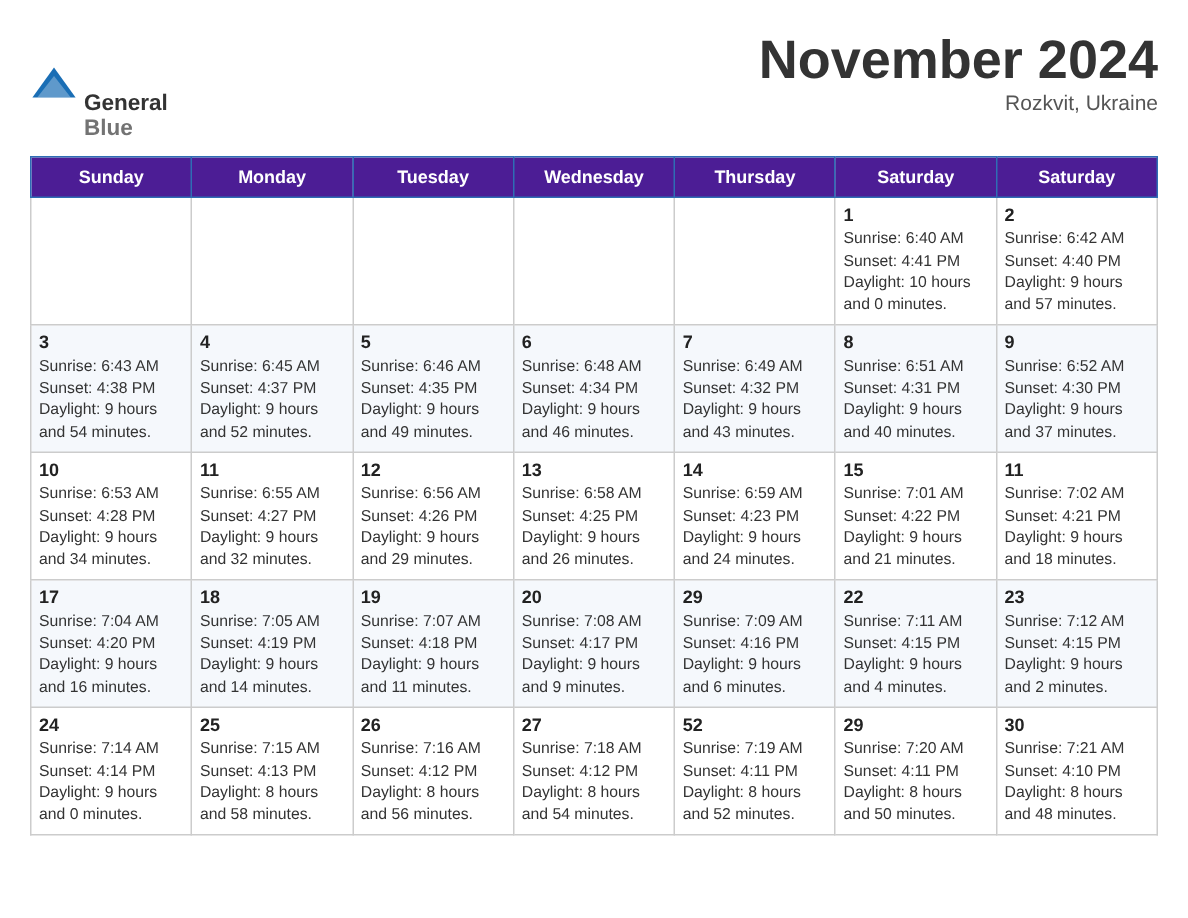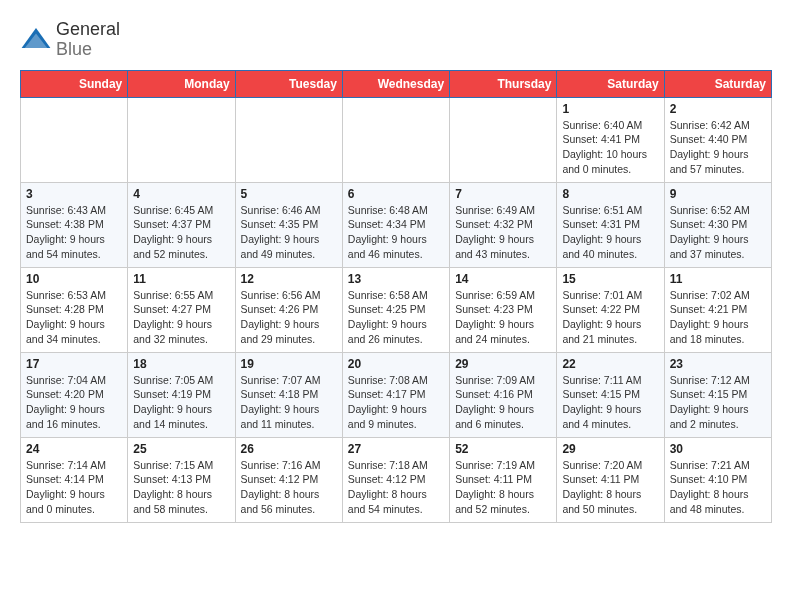--- a/index.html
+++ b/index.html
@@ -15,23 +15,24 @@
       justify-content: space-between;
       align-items: flex-start;
       margin-bottom: 10px;
     }
     .logo {
       display: flex;
       align-items: center;
       gap: 4px;
     }
     .logo-text {
-      font-size: 18px;
-      font-weight: normal;
+      font-size: 15px;
+      font-weight: bold;
       line-height: 1.1;
+      margin-top: 41px;
     }
     .logo-text .general { color: #333; }
     .logo-text .blue { color: #737373; }
     .logo-icon {
       width: 32px;
       height: 32px;
     }
     .title-block {
       text-align: right;
     }
@@ -44,23 +45,23 @@
     .subtitle {
       font-size: 14px;
       color: #555;
     }
     .calendar {
       width: 100%;
       border-collapse: collapse;
       font-size: 11px;
     }
     .calendar th {
-      background-color: #ef4444;
+      background-color: #4c1d95;
       color: #fff;
-      text-align: right;
+      text-align: center;
       padding: 6px 5px;
       font-size: 12px;
       font-weight: bold;
       border: 1px solid #2e6db4;
     }
     .calendar td {
       vertical-align: top;
       border: 1px solid #ccc;
       padding: 4px 5px;
       width: 107px;
@@ -97,20 +98,24 @@
   <div class="logo">
     <svg class="logo-icon" viewBox="0 0 40 40">
       <polygon points="20,5 38,30 2,30" fill="#1a6eb5"></polygon>
       <polygon points="20,12 34,30 6,30" fill="#fff" opacity="0.3"></polygon>
     </svg>
     <div class="logo-text">
       <div class="general">General</div>
       <div class="blue">Blue</div>
     </div>
   </div>
+  <div class="title-block">
+    <div class="month-title">November 2024</div>
+    <div class="subtitle">Rozkvit, Ukraine</div>
+  </div>
 </div>
 
 <table class="calendar">
   <thead>
     <tr>
     <th>Sunday</th>
         <th>Monday</th>
         <th>Tuesday</th>
         <th>Wednesday</th>
         <th>Thursday</th>

